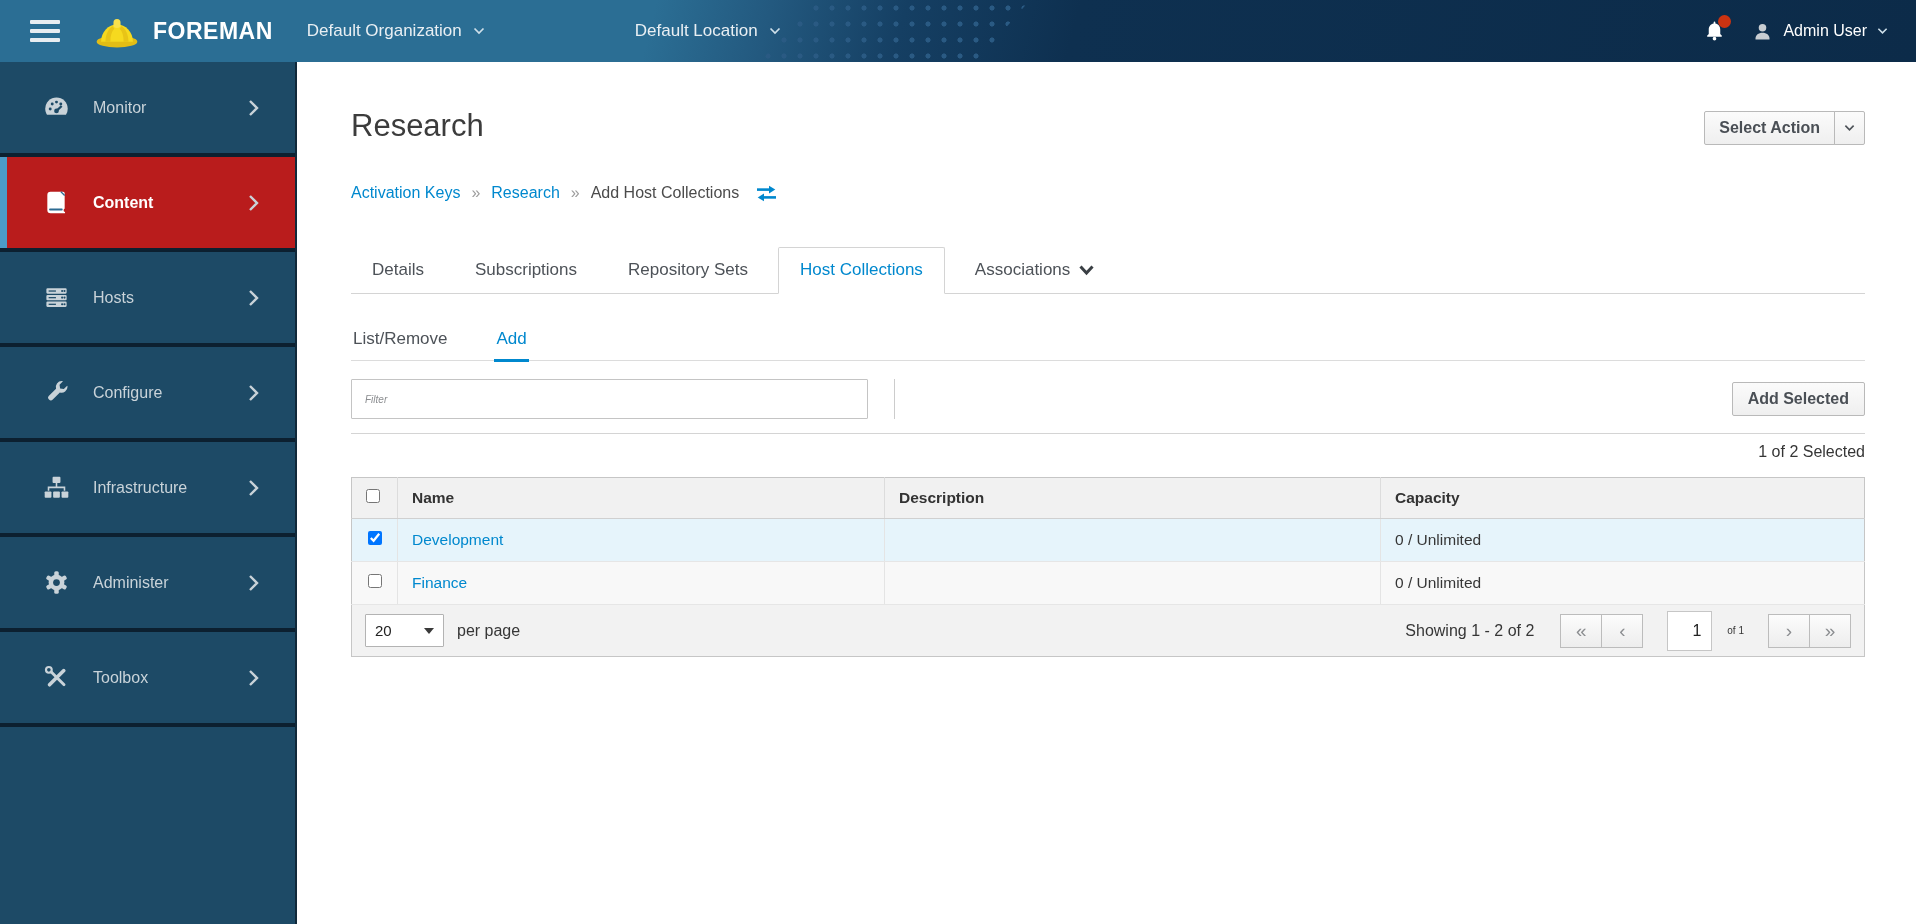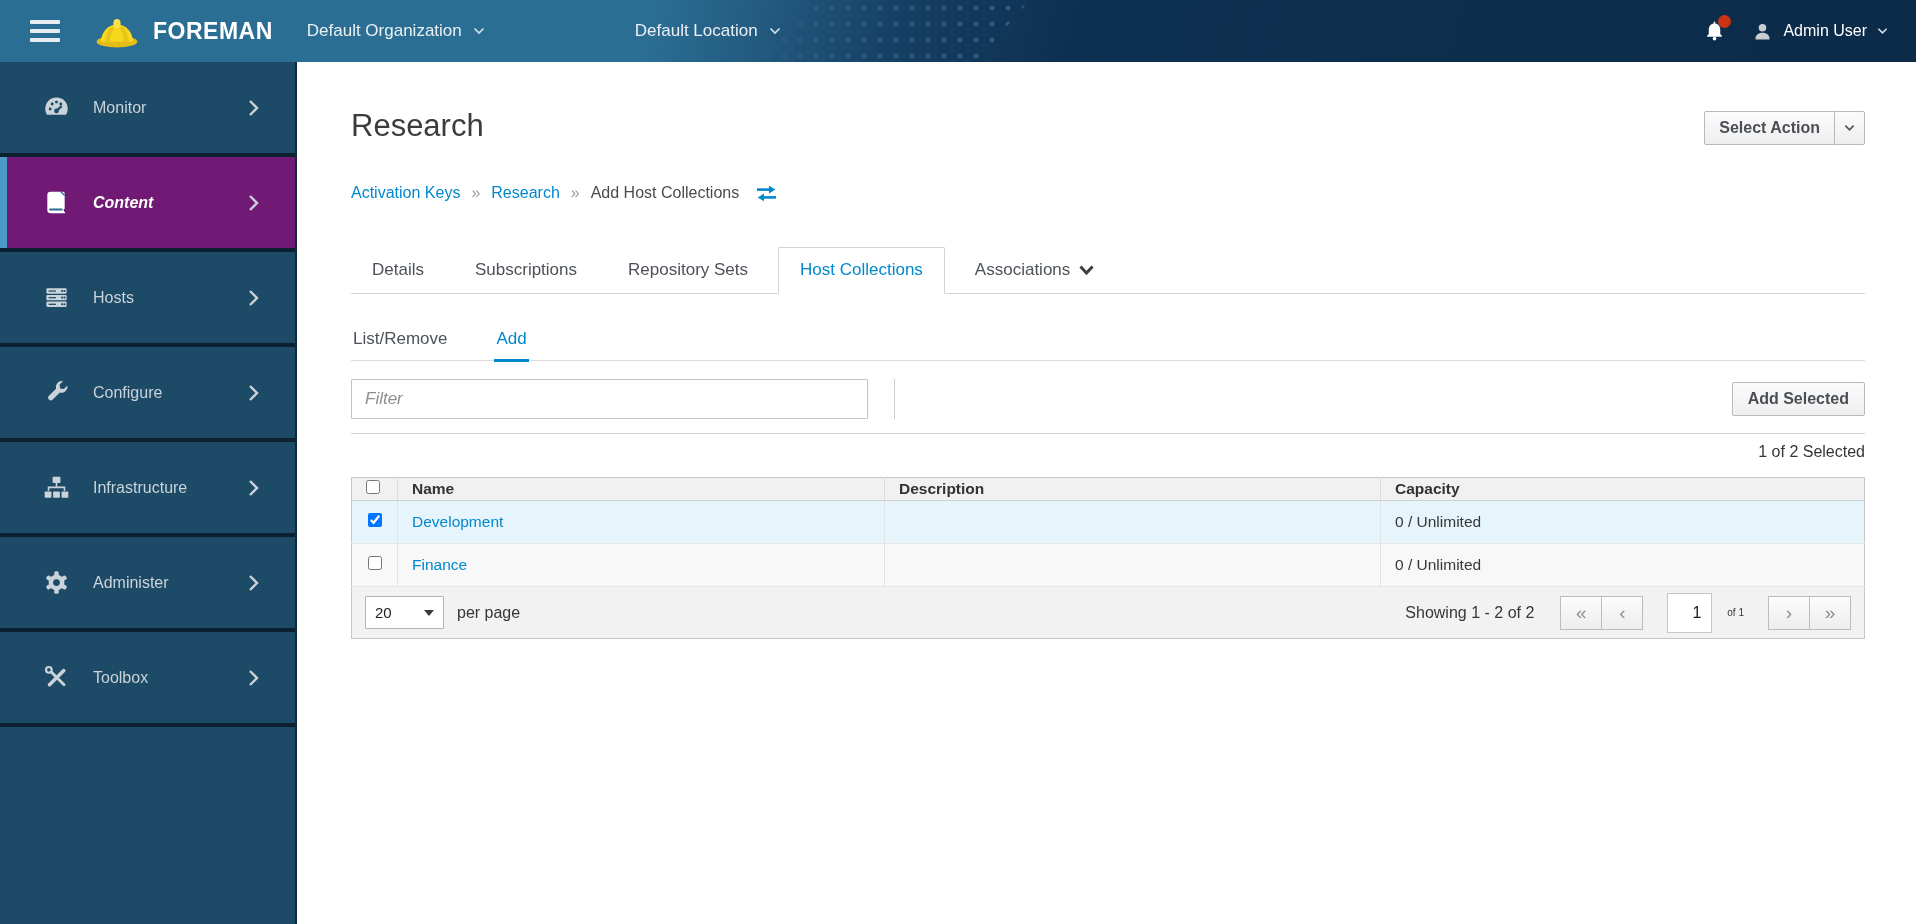--- a/index.html
+++ b/index.html
@@ -26,21 +26,21 @@
   .user-menu{display:flex;align-items:center;gap:10px;color:#fff;font-size:16px;cursor:pointer;}
 
   
   .sidebar{position:absolute;top:62px;left:0;bottom:0;width:297px;background:#1d4a66;
     border-right:2px solid #11293a;}
   .nav-item{height:95px;display:flex;align-items:center;border-bottom:4px solid #0c2030;
     background:#1d4a66;color:#c9d3d9;cursor:pointer;position:relative;}
   .nav-item .nav-icon{width:32px;margin-left:40px;display:flex;align-items:center;justify-content:center;color:#c9d3d9;}
   .nav-item .nav-label{margin-left:21px;font-size:16px;}
   .nav-item .nav-chevron{position:absolute;right:34px;display:flex;color:#c9d3d9;}
-  .nav-item.active{background:#701a75;color:#fff;font-style:italic;}
+  .nav-item.active{background:#b91c1c;color:#fff;}
   .nav-item.active .nav-icon{color:#fff;}
   .nav-item.active .nav-label{font-weight:bold;}
   .nav-item.active::before{content:"";position:absolute;left:0;top:0;bottom:0;width:7px;background:#4c9bc7;}
 
   
   .main{margin-left:299px;padding:45px 51px 40px 52px;background:#fff;height:736px;}
   .title-row{display:flex;justify-content:space-between;align-items:flex-start;}
   .page-title{font-size:31px;font-weight:normal;color:#3c3c3c;line-height:38px;}
   .split-btn{display:flex;margin-top:4px;}
   .btn{background:linear-gradient(#fbfbfb,#efefef);border:1px solid #b9b9b9;color:#4a4f55;
@@ -58,31 +58,31 @@
   .tab{padding:12px 21px 13px;font-size:17px;color:#4d5258;cursor:pointer;display:flex;align-items:center;gap:9px;}
   .tab.active{background:#fff;border:1px solid #d4d4d4;border-bottom:1px solid #fff;margin-bottom:-1px;
     border-radius:2px 2px 0 0;color:#0088ce;}
 
   .subtabs{margin-top:27px;display:flex;border-bottom:1px solid #dcdcdc;}
   .subtab{padding:8px 2px 10px;margin-right:45px;font-size:17px;color:#4d5258;cursor:pointer;border-bottom:3px solid transparent;margin-bottom:-2px;}
   .subtab.active{color:#0088ce;border-bottom-color:#0088ce;}
 
   .toolbar{margin-top:18px;display:flex;align-items:center;}
   .filter-input{width:517px;height:40px;border:1px solid #c4c4c4;border-radius:1px;padding:0 13px;
-    font-size:17px;font-family:inherit;color:#363636;}
+    font-size:10px;font-family:inherit;color:#363636;}
   .filter-input::placeholder{font-style:italic;color:#8b8d90;}
   .v-sep{width:1px;height:40px;background:#ccc;margin-left:26px;}
   .add-selected{margin-left:auto;padding:7px 15px;border-radius:2px;}
 
   .section-sep{border:0;border-top:1px solid #d4d4d4;margin-top:14px;}
   .selection-note{margin-top:9px;text-align:right;font-size:16px;color:#363636;}
 
   table.hc-table{margin-top:16px;width:100%;border-collapse:collapse;border:1px solid #c6c6c6;font-size:15.5px;}
   .hc-table th{background:#f1f1f1;text-align:left;font-weight:bold;color:#333;
-    padding:2px 14px;border-bottom:1px solid #d0d0d0;border-right:1px solid #dcdcdc;}
+    padding:11px 14px;border-bottom:1px solid #d0d0d0;border-right:1px solid #dcdcdc;}
   .hc-table td{padding:12px 14px;border-right:1px solid #e4e4e4;border-bottom:1px solid #e6e6e6;}
   .hc-table th:last-child,.hc-table td:last-child{border-right:0;}
   .col-cb{width:46px;text-align:center;}
   .col-name{width:487px;}
   .col-desc{width:496px;}
   .hc-table a{color:#0088ce;text-decoration:none;cursor:pointer;}
   tr.selected td{background:#e6f4fb;}
   tr.alt td{background:#f8f8f8;}
   .hc-table input[type=checkbox]{width:14px;height:14px;cursor:pointer;}
 

